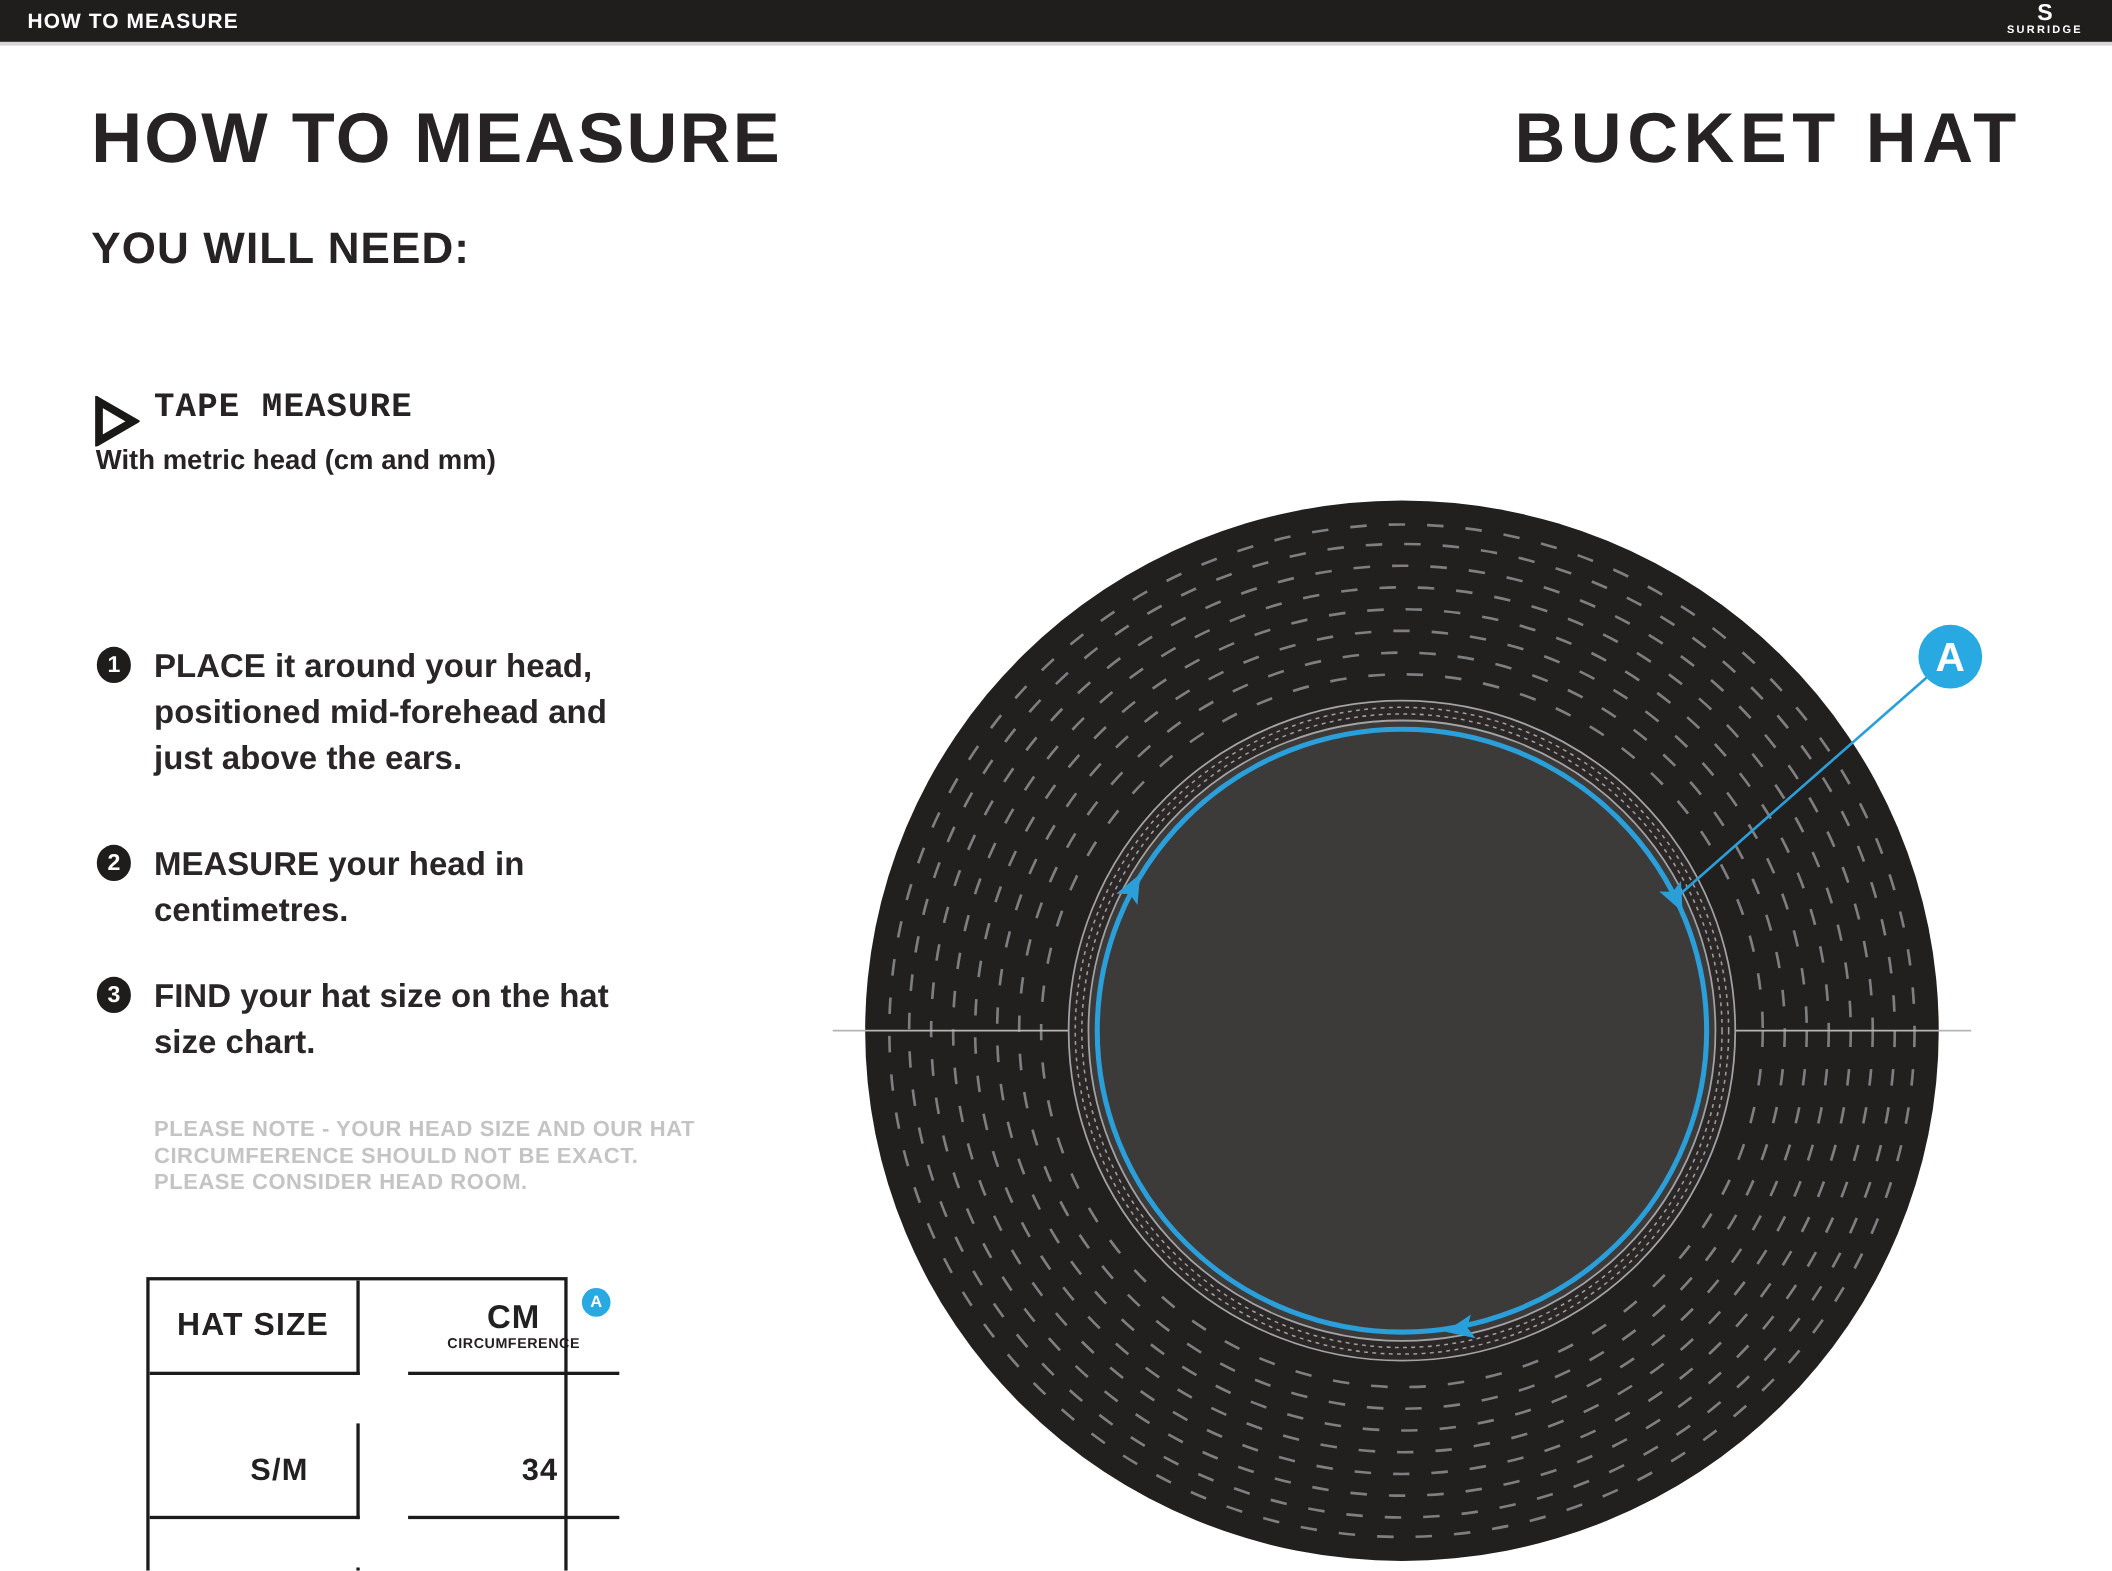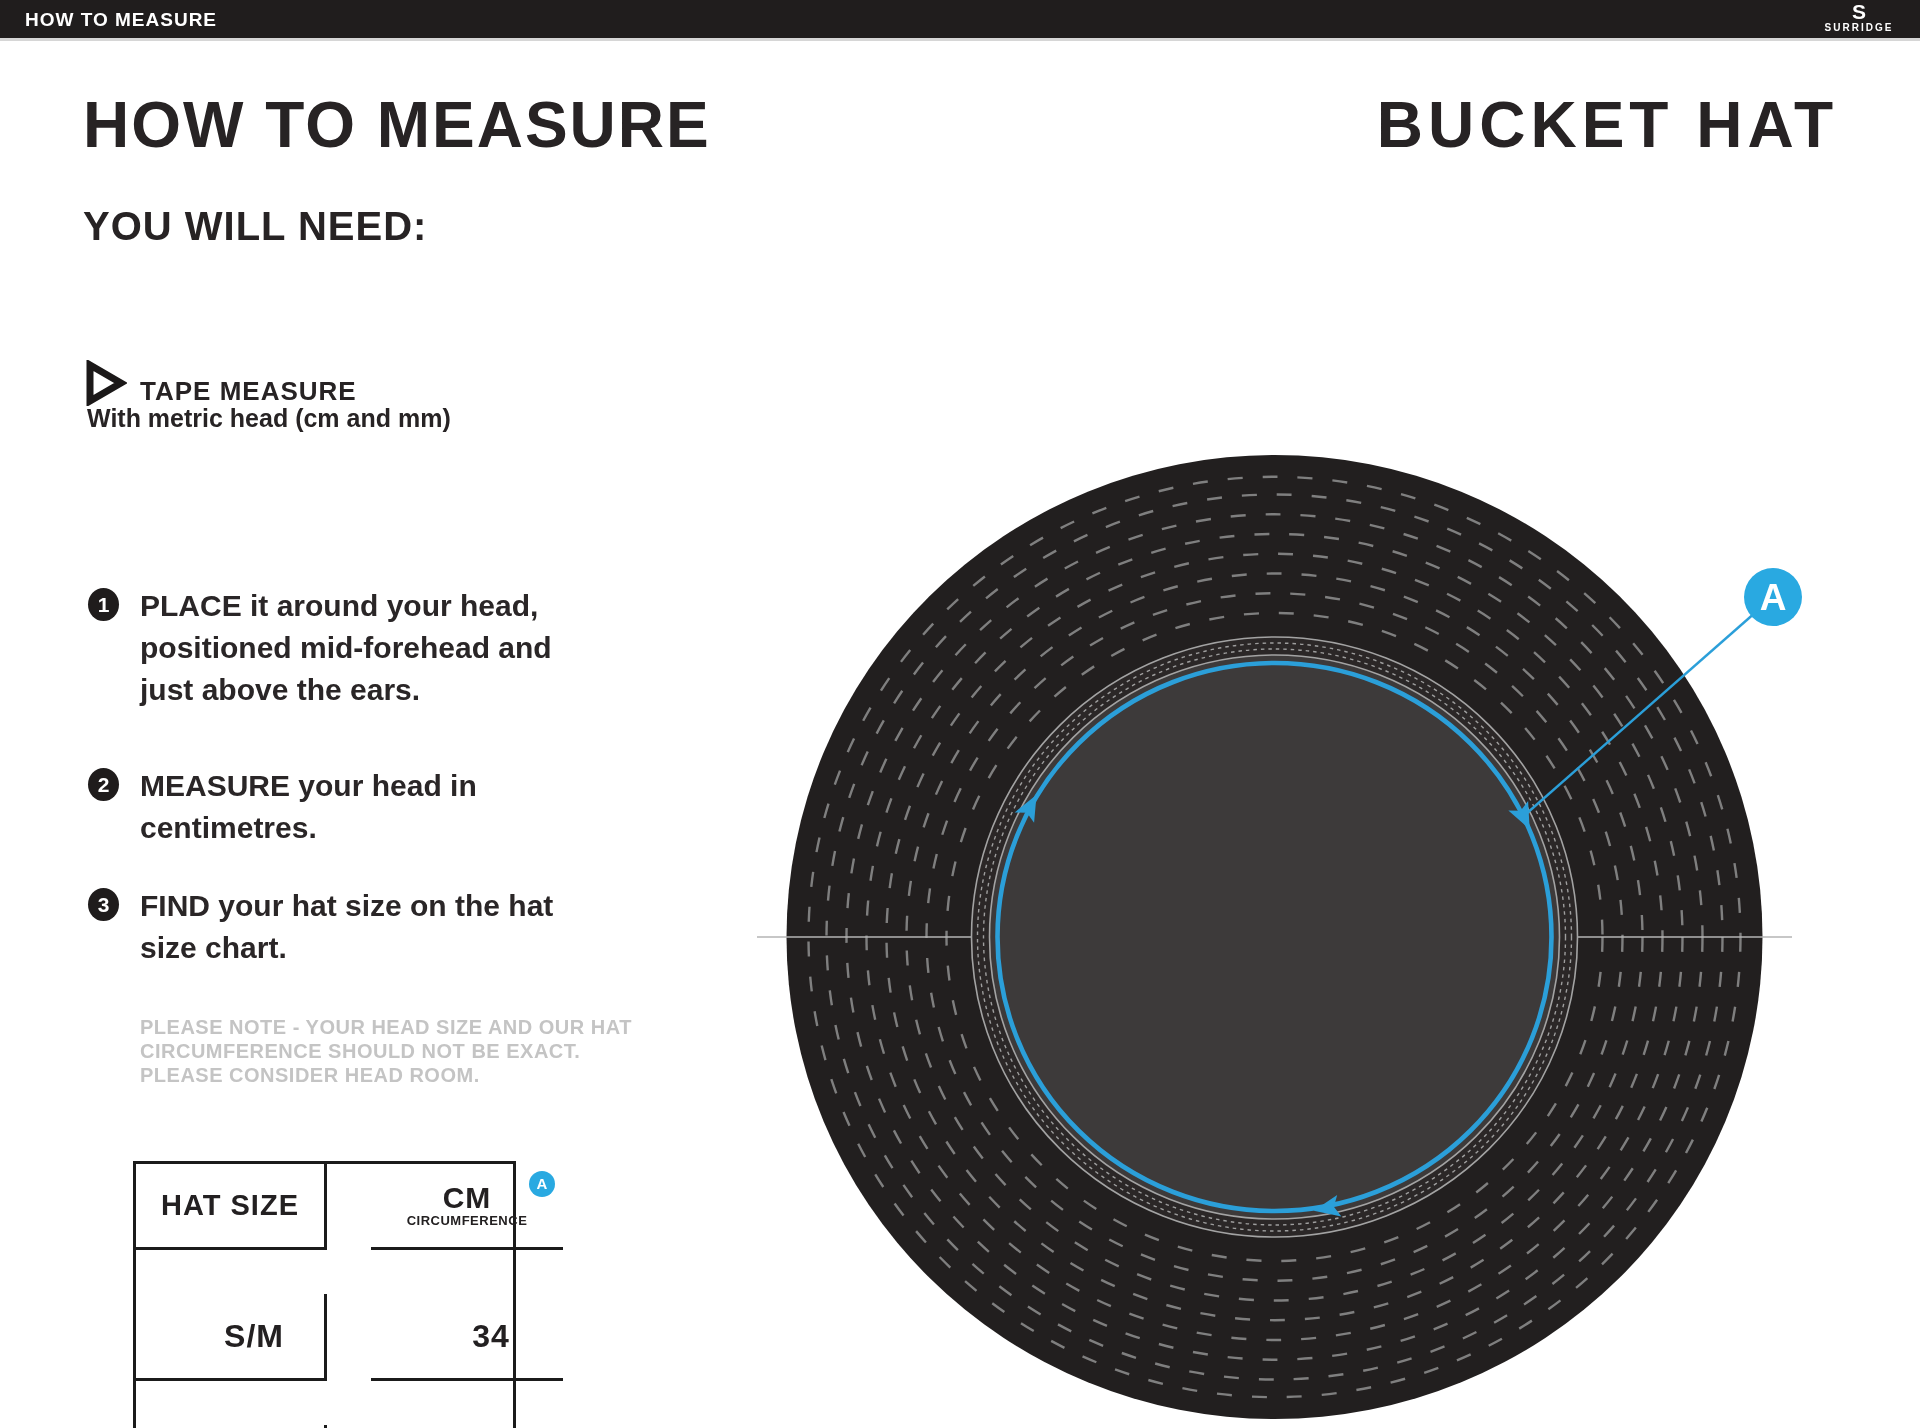--- a/index.html
+++ b/index.html
@@ -34,22 +34,22 @@
     position:absolute;right:82px;top:88px;
     font-size:64px;font-weight:800;color:#272324;letter-spacing:5px;text-align:right;
   }
   .h2-need{
     position:absolute;left:83px;top:204px;
     font-size:40px;font-weight:800;color:#272324;letter-spacing:1px;
   }
   
   .tape-icon{position:absolute;left:83px;top:360px;}
   .tape-label{
-    position:absolute;left:140px;top:376px;
-    font-size:26px;font-weight:800;color:#272324;letter-spacing:1px;
+    position:absolute;left:140px;top:353px;
+    font-size:31px;font-weight:800;color:#272324;letter-spacing:1px;font-family:Liberation Mono, monospace;
   }
   .tape-sub{
     position:absolute;left:87px;top:404px;
     font-size:25px;font-weight:700;color:#272324;
   }
   
   .step{position:absolute;left:88px;display:flex;align-items:flex-start;width:560px;}
   .step-1{top:585px;}
   .step-2{top:765px;}
   .step-3{top:885px;}
@@ -79,21 +79,21 @@
   .cell{
     border-right:3px solid #1b1b1b;border-bottom:3px solid #1b1b1b;
     display:flex;flex-direction:column;align-items:center;justify-content:center;
     position:relative;color:#232021;
   }
   .cell.last-col{border-right:none;}
   .cell.last-row{border-bottom:none;}
   .th1{font-size:29px;font-weight:800;letter-spacing:1px;}
   .th2-main{font-size:30px;font-weight:800;letter-spacing:1px;line-height:30px;}
   .th2-sub{font-size:13px;font-weight:800;letter-spacing:0.5px;line-height:16px;text-align:center;}
-  .td{font-size:32px;font-weight:800;letter-spacing:1px;margin-left:48px;}
+  .td{font-size:28px;font-weight:800;letter-spacing:1px;margin-left:48px;}
   .table-badge{
     position:absolute;top:7px;right:8px;width:26px;height:26px;border-radius:50%;
     background:#29a9e1;color:#fff;font-size:15px;font-weight:800;
     line-height:26px;text-align:center;
   }
   
   .hat-wrap{position:absolute;left:600px;top:420px;width:1320px;height:1008px;}
 </style>
 </head>
 <body>

